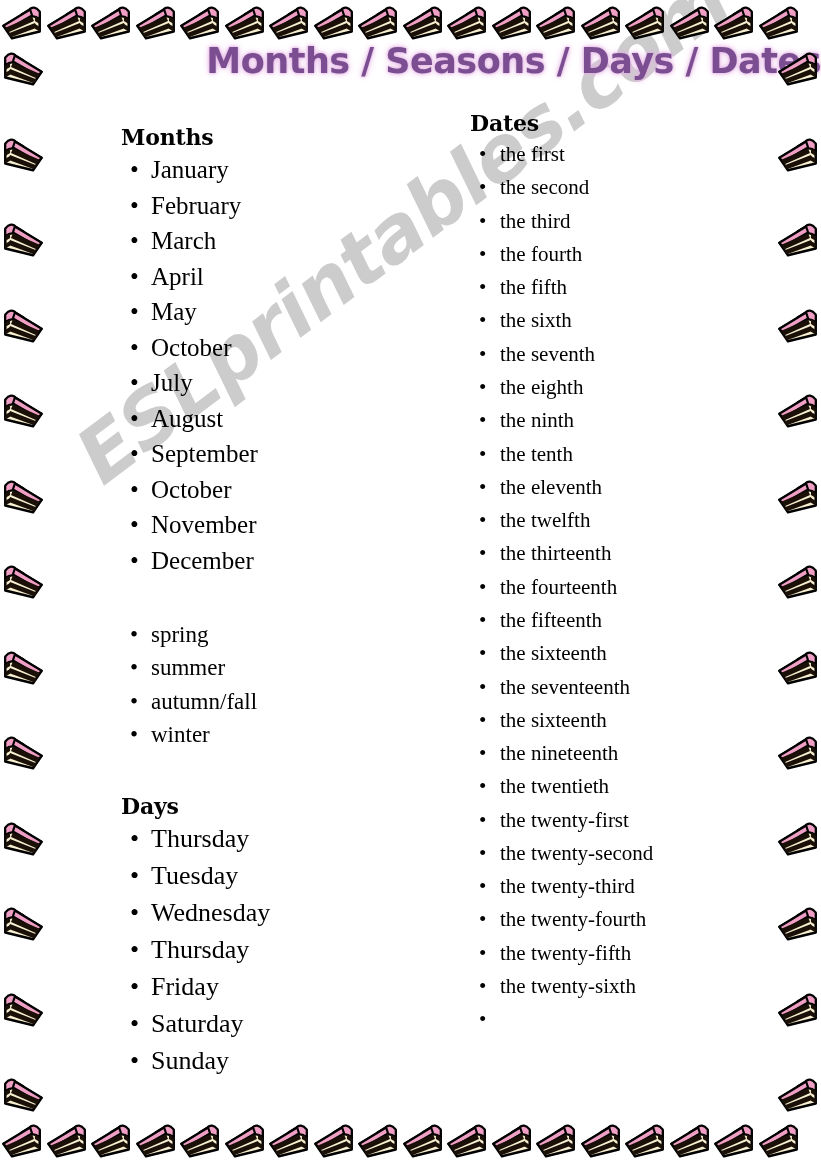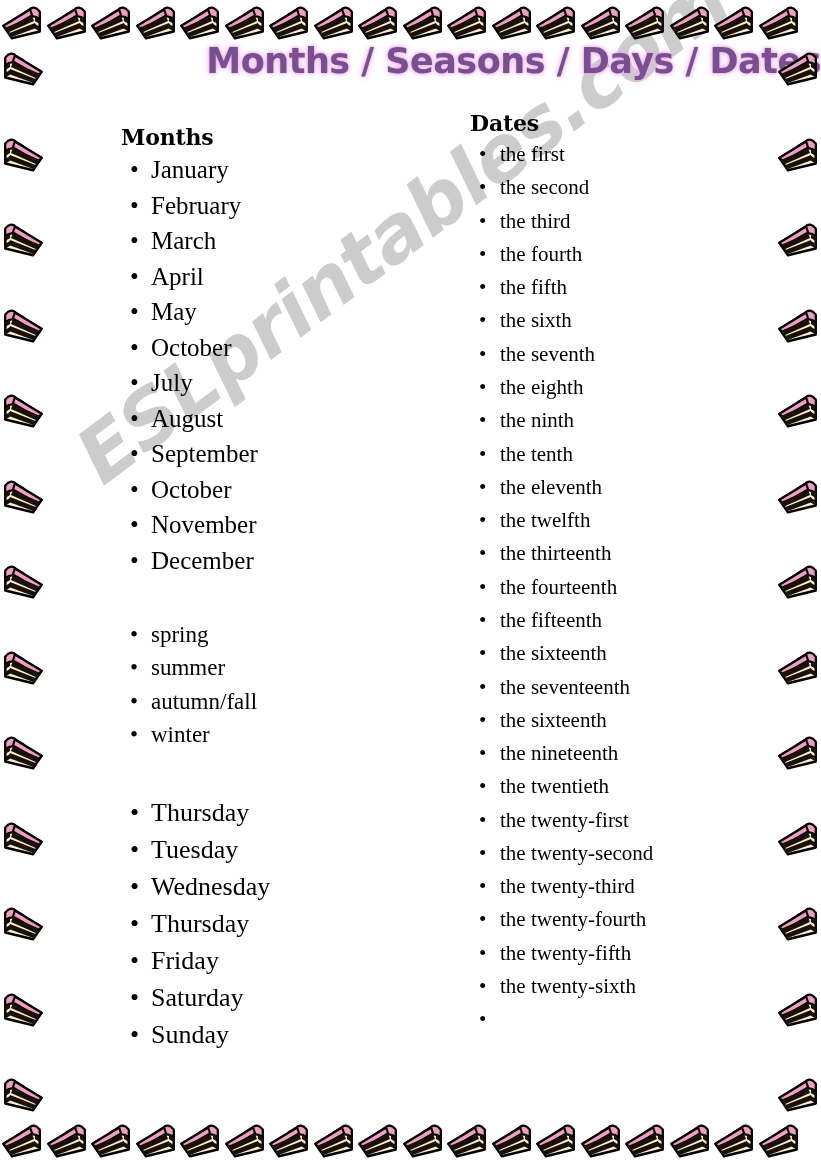--- a/index.html
+++ b/index.html
@@ -763,20 +763,21 @@
             <li><span class="bullet">•</span><span>spring</span></li>
             <li><span class="bullet">•</span><span>summer</span></li>
             <li><span class="bullet">•</span><span>autumn/fall</span></li>
             <li><span class="bullet">•</span><span>winter</span></li>
           </ul>
       </div>
 
       <div class="gap-days"></div>
 
       <div class="section">
+        <div class="section-heading">Days</div>
         <ul class="item-list" id="list-days">
             <li><span class="bullet">•</span><span>Thursday</span></li>
             <li><span class="bullet">•</span><span>Tuesday</span></li>
             <li><span class="bullet">•</span><span>Wednesday</span></li>
             <li><span class="bullet">•</span><span>Thursday</span></li>
             <li><span class="bullet">•</span><span>Friday</span></li>
             <li><span class="bullet">•</span><span>Saturday</span></li>
             <li><span class="bullet">•</span><span>Sunday</span></li>
           </ul>
       </div>

